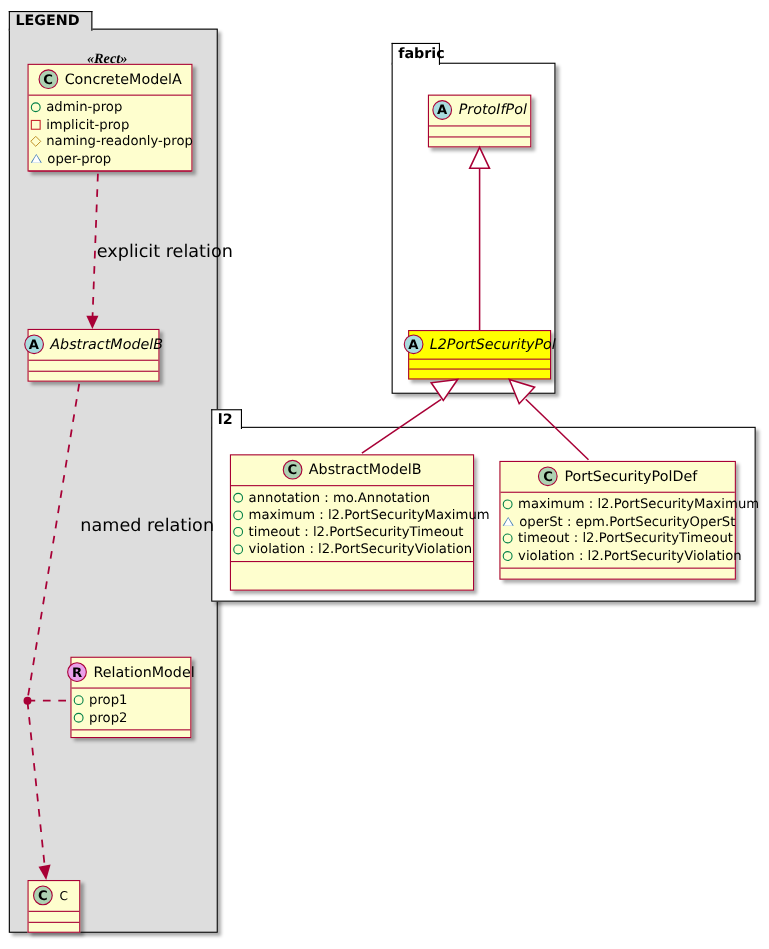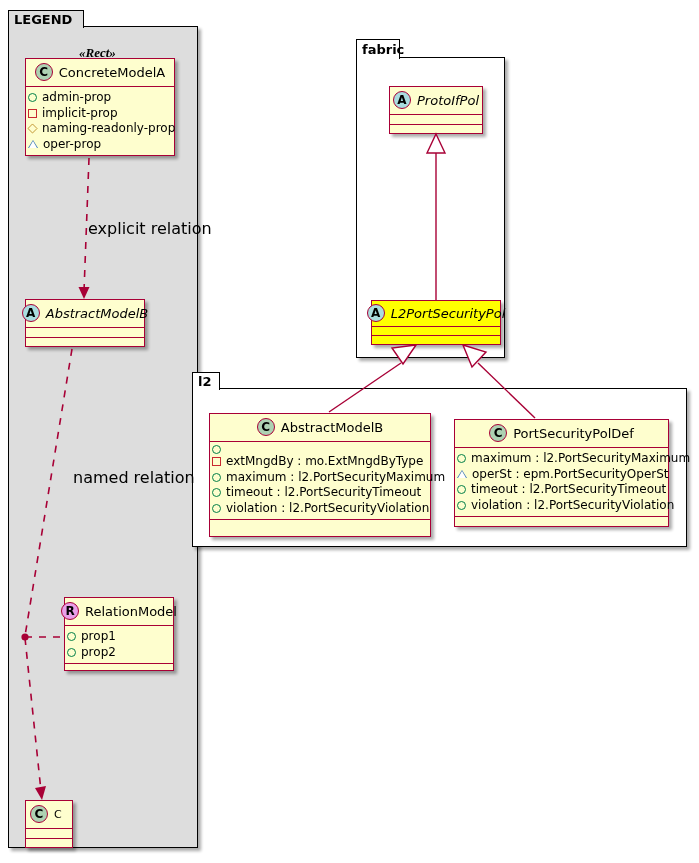--- a/index.html
+++ b/index.html
@@ -272,24 +272,21 @@
 </div>
 
 <div class="cls" style="left:209px; top:413px; width:222px; height:124px;">
   <div class="cls-header">
     <span class="marker c">C</span>
     <span class="cls-name">AbstractModelB</span>
   </div>
   <div class="cls-attrs">
     <div class="attr-row">
       <span class="vis circle"></span>
-    </div>
-    <div class="attr-row">
-      <span class="vis square"></span>
-      <span>extMngdBy : mo.ExtMngdByType</span>
+      <span>annotation : mo.Annotation</span>
     </div>
     <div class="attr-row">
       <span class="vis circle"></span>
       <span>maximum : l2.PortSecurityMaximum</span>
     </div>
     <div class="attr-row">
       <span class="vis circle"></span>
       <span>timeout : l2.PortSecurityTimeout</span>
     </div>
     <div class="attr-row">

